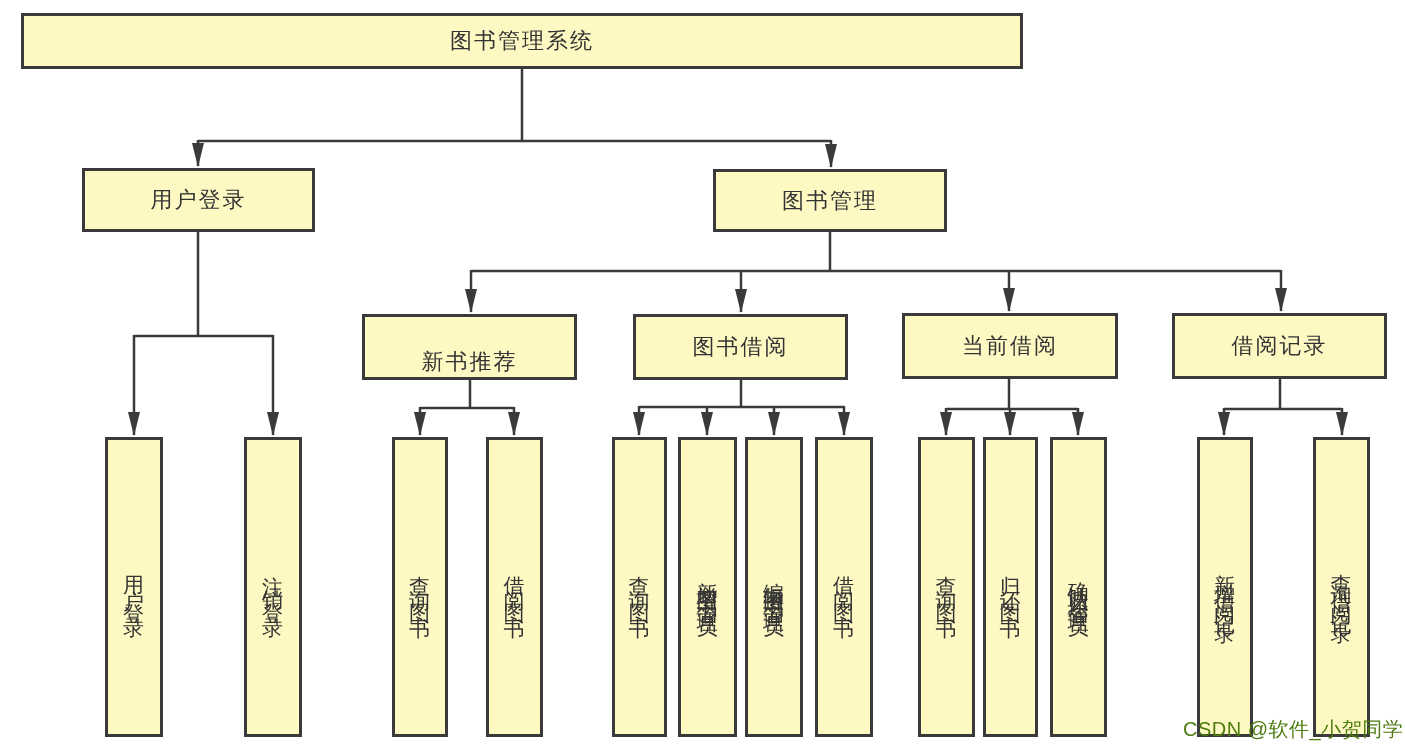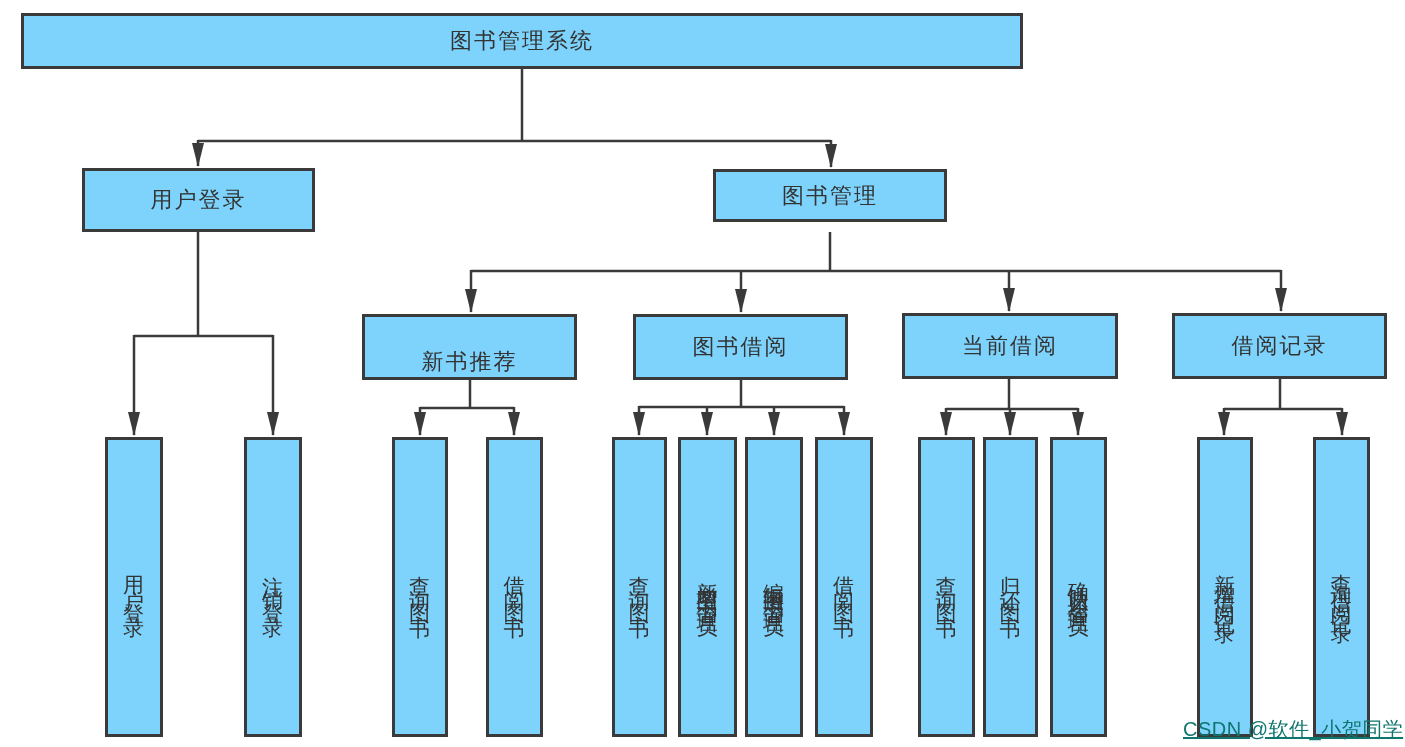--- a/index.html
+++ b/index.html
@@ -2,35 +2,35 @@
 <html><head>
 <meta charset="utf-8">
 <style>
   html,body{margin:0;padding:0;background:#ffffff;}
   .stage{
     position:relative;width:1405px;height:747px;background:#ffffff;overflow:hidden;
     font-family:"Liberation Sans","DejaVu Sans",sans-serif;color:#333333;
   }
   .wires{position:absolute;left:0;top:0;width:1405px;height:747px;pointer-events:none;}
   .hbox,.vbox{
-    position:absolute;box-sizing:border-box;background:#7dd3fc;border:3px solid #3a3a3a;
+    position:absolute;box-sizing:border-box;background:#fef9c3;border:3px solid #3a3a3a;
     display:flex;align-items:center;justify-content:center;
   }
   .hbox{font-size:22px;letter-spacing:2px;}
   .root{font-size:22px;}
   .vbox{
     top:437px;height:300px;font-size:21px;
     writing-mode:vertical-rl;text-orientation:mixed;line-height:1;
   }
   .sp-l{letter-spacing:14px;}   
   .sp-m{letter-spacing:10px;}   
   .sp-s{letter-spacing:5px;}    
   .watermark{
     position:absolute;left:1183px;top:716px;width:222px;
-    font-size:20px;color:#0f766e;letter-spacing:0.5px;white-space:nowrap;z-index:5;text-decoration:underline;
+    font-size:20px;color:#4d7c0f;letter-spacing:0.5px;white-space:nowrap;z-index:5;
   }
 </style>
 </head>
 <body>
 
 <div class="stage">
 
   <svg class="wires" width="1405" height="747" viewBox="0 0 1405 747" xmlns="http://www.w3.org/2000/svg">
     <defs>
       <marker id="arrow" viewBox="0 0 24 14" refX="23" refY="7" markerWidth="24" markerHeight="14" markerUnits="userSpaceOnUse" orient="auto">
@@ -81,21 +81,21 @@
     </g>
   </svg>
 
   <div class="hbox root" style="left:21px;top:13px;width:1002px;height:56px;">
     <span>图书管理系统</span>
   </div>
 
   <div class="hbox" style="left:82px;top:168px;width:233px;height:64px;">
     <span>用户登录</span>
   </div>
-  <div class="hbox" style="left:713px;top:169px;width:234px;height:53px;justify-content:center;">
+  <div class="hbox" style="left:713px;top:169px;width:234px;height:63px;justify-content:center;">
     <span>图书管理</span>
   </div>
 
   <div class="hbox" style="left:362px;top:314px;width:215px;height:66px;align-items:flex-end;">
     <span>新书推荐</span>
   </div>
   <div class="hbox" style="left:633px;top:314px;width:215px;height:66px;">
     <span>图书借阅</span>
   </div>
   <div class="hbox" style="left:902px;top:313px;width:216px;height:66px;text-align:center;">

